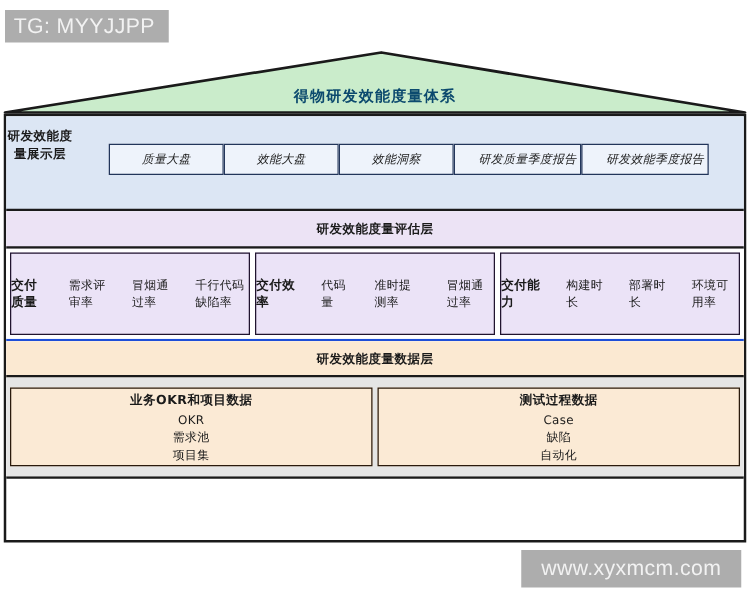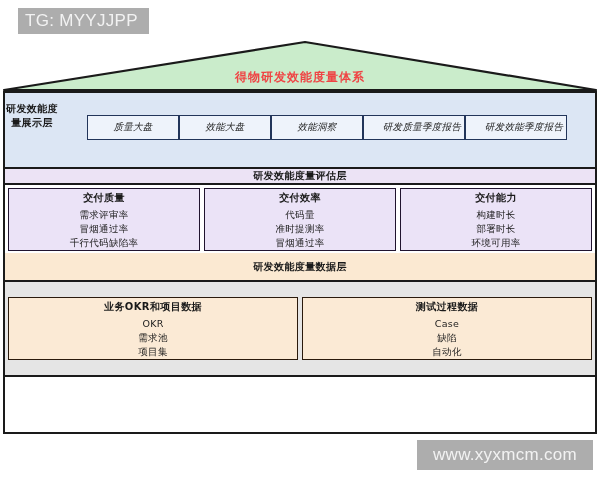--- a/index.html
+++ b/index.html
@@ -22,21 +22,21 @@
     color: #f2f2f2;
     font-family: "Liberation Sans", sans-serif;
     font-weight: 400;
     letter-spacing: 0.3px;
     display: flex;
     align-items: center;
     justify-content: center;
     white-space: nowrap;
   }
   #wm-top {
-    left: 18px;
+    left: 4px;
     top: 8px;
     width: 131px;
     height: 26px;
     font-size: 17px;
     justify-content: flex-start;
     padding-left: 7px;
     box-sizing: border-box;
   }
   #wm-bottom {
     left: 417px;
@@ -112,21 +112,21 @@
     box-sizing: border-box;
     font-style: italic;
   }
   .pres-box.w-short { width: 92px; }
   .pres-box.w-long  { width: 102px; padding-left: 16px; }
 
   
   #evaluation-layer {
     background: #ffffff;
     border-bottom: 2px solid #1d4ed8;
-    height: 84px;
+    height: 104px;
     display: flex;
     flex-direction: column;
   }
   #evaluation-title {
     background: #ece3f5;
     border-bottom: 2px solid #1a1a1a;
     height: 28px;
     display: flex;
     align-items: center;
     justify-content: center;
@@ -142,44 +142,45 @@
     padding: 3px 3px 3px 3px;
     box-sizing: border-box;
     gap: 4px;
   }
   .eval-col {
     flex: 1;
     background: #ebe3f7;
     border: 1.6px solid #20132f;
     box-sizing: border-box;
     display: flex;
-    flex-direction: column;
+    flex-direction: row;
     align-items: center;
     justify-content: center;
     padding-top: 2px;
+    gap: 20px;
   }
   .eval-head {
     font-size: 10px;
     font-weight: bold;
     color: #1a1a1a;
     margin-bottom: 3px;
     letter-spacing: 0.4px;
   }
   .eval-item {
     font-size: 9.5px;
     color: #1a1a1a;
     line-height: 14px;
     letter-spacing: 0.3px;
   }
 
   
   #data-layer {
     background: #ffffff;
     border-bottom: 2px solid #1a1a1a;
-    height: 124px;
+    height: 110px;
     display: flex;
     flex-direction: column;
   }
   #data-title {
     background: #fbe9d2;
     border-bottom: 2px solid #1a1a1a;
     height: 27px;
     display: flex;
     align-items: center;
     justify-content: center;
@@ -240,21 +241,21 @@
 </head>
 <body>
 
 <div class="wm" id="wm-top">TG: MYYJJPP</div>
 
 <div id="roof">
   <svg width="596" height="52" viewBox="0 0 596 52" xmlns="http://www.w3.org/2000/svg">
     <polygon points="2,50 303,2 594,50" fill="#caeccb" stroke="#1a1a1a" stroke-width="2.2" stroke-linejoin="round"></polygon>
   </svg>
   <div style="position:absolute; left:0; top:0; width:596px; height:52px; display:flex; align-items:flex-end; justify-content:center; padding-bottom:6px; box-sizing:border-box;">
-    <span style="font-size:12px; font-weight:bold; color:#ef4444; letter-spacing:1px;">得物研发效能度量体系</span>
+    <span style="font-size:12px; font-weight:bold; color:#0c4a6e; letter-spacing:1px;">得物研发效能度量体系</span>
   </div>
 </div>
 
 <div id="house">
 
   <div class="layer" id="presentation-layer">
     <div id="presentation-title">研发效能度量展示层</div>
     <div id="presentation-boxes">
       <div class="pres-box w-short">质量大盘</div>
       <div class="pres-box w-short">效能大盘</div>

